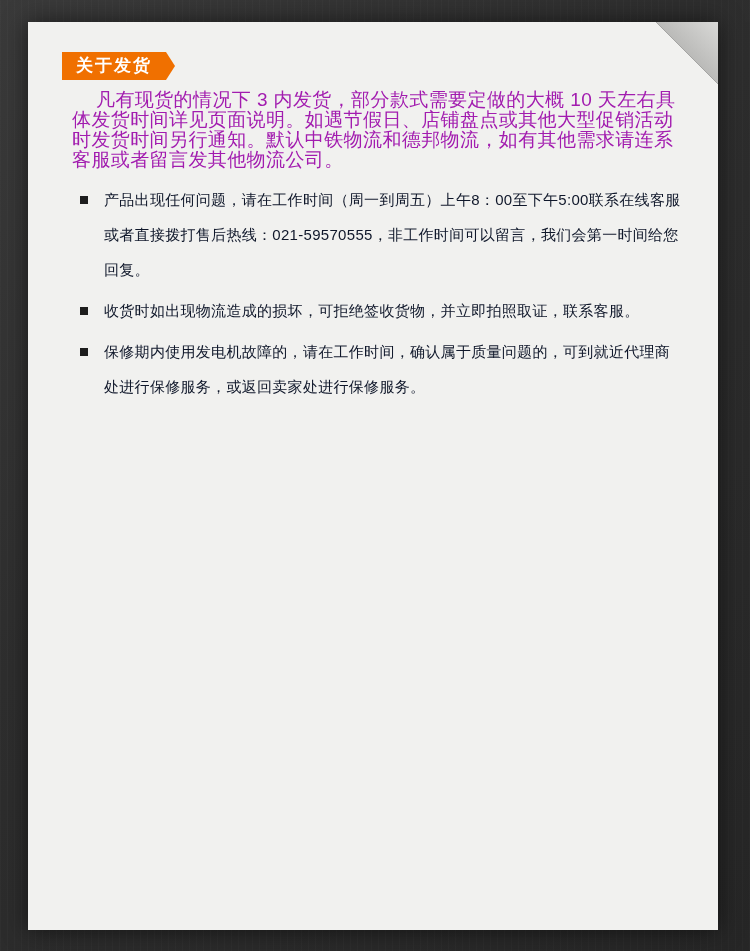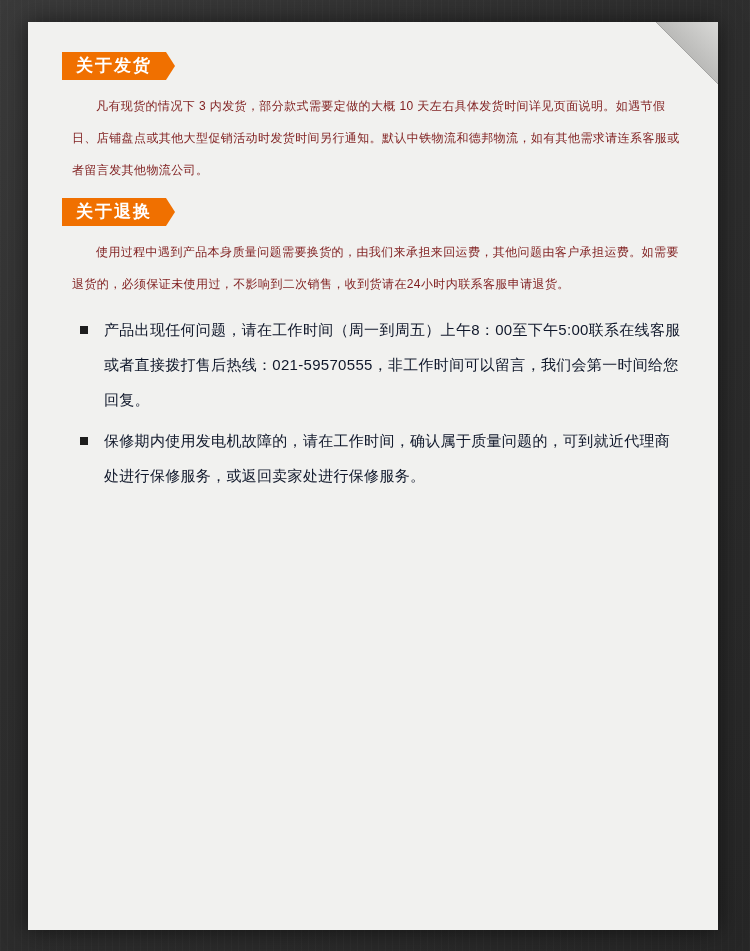--- a/index.html
+++ b/index.html
@@ -86,23 +86,23 @@
     position: absolute;
     right: -9px;
     top: 0;
     width: 0;
     height: 0;
     border-top: 14px solid transparent;
     border-bottom: 14px solid transparent;
     border-left: 9px solid #f07000;
   }
   .para {
-    color: #7f1d1d;
-    font-size: 12px;
-    line-height: 32px;
+    color: #a21caf;
+    font-size: 19px;
+    line-height: 20px;
     text-indent: 24px;
     margin: 10px 0 12px 10px;
     letter-spacing: 0.4px;
   }
   ul.bullets {
     list-style: none;
     margin: 12px 0 0 0;
     padding: 0 0 0 16px;
   }
   ul.bullets li {
@@ -131,30 +131,30 @@
     <div class="curl"></div>
 
     <div class="content">
 
       <div class="section">
         <span class="tag">关于发货</span>
         <p class="para">凡有现货的情况下 3 内发货，部分款式需要定做的大概 10 天左右具体发货时间详见页面说明。如遇节假日、店铺盘点或其他大型促销活动时发货时间另行通知。默认中铁物流和德邦物流，如有其他需求请连系客服或者留言发其他物流公司。</p>
       </div>
 
 
-      <div class="section">
-        <span class="tag">关于退换</span>
-        <p class="para">使用过程中遇到产品本身质量问题需要换货的，由我们来承担来回运费，其他问题由客户承担运费。如需要退货的，必须保证未使用过，不影响到二次销售，收到货请在24小时内联系客服申请退货。</p>
-      </div>
 
       <div class="section">
         <ul class="bullets">
           <li>
             <span class="sq"></span>
             <span>产品出现任何问题，请在工作时间（周一到周五）上午8：00至下午5:00联系在线客服或者直接拨打售后热线：021-59570555，非工作时间可以留言，我们会第一时间给您回复。</span>
+          </li>
+          <li>
+            <span class="sq"></span>
+            <span>收货时如出现物流造成的损坏，可拒绝签收货物，并立即拍照取证，联系客服。</span>
           </li>
           <li>
             <span class="sq"></span>
           </li>
           <li>
             <span class="sq"></span>
             <span>保修期内使用发电机故障的，请在工作时间，确认属于质量问题的，可到就近代理商处进行保修服务，或返回卖家处进行保修服务。</span>
           </li>
         </ul>
       </div>

